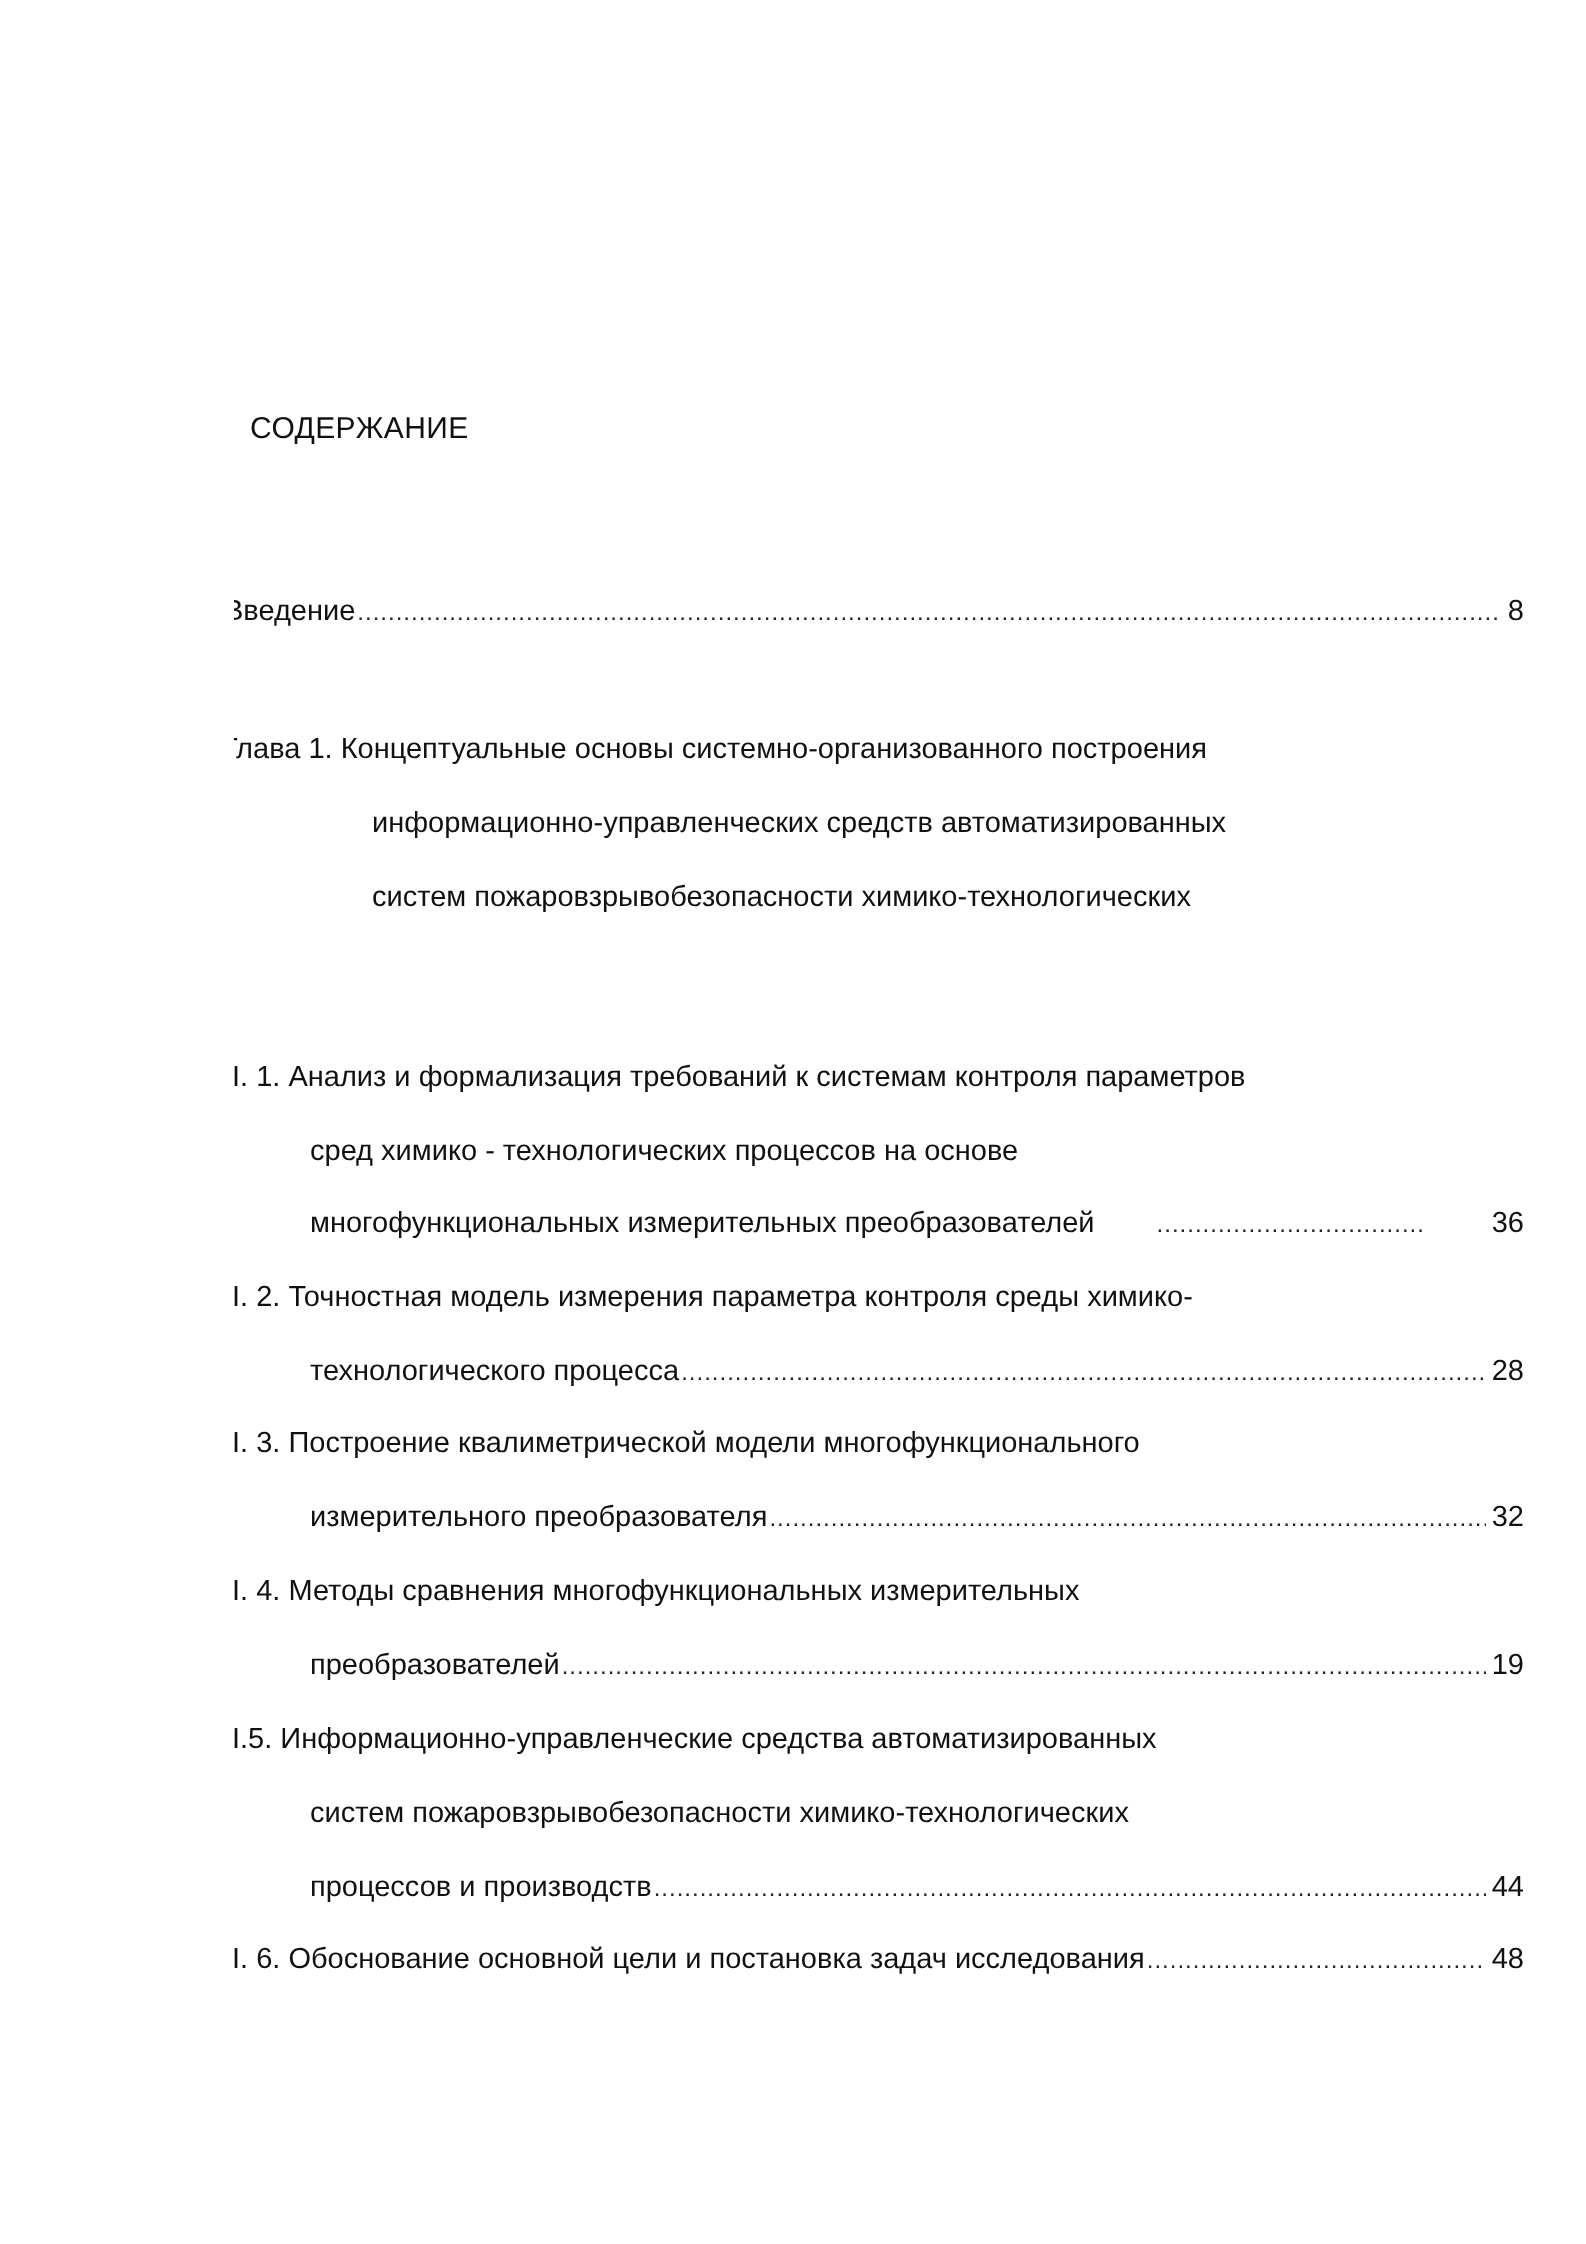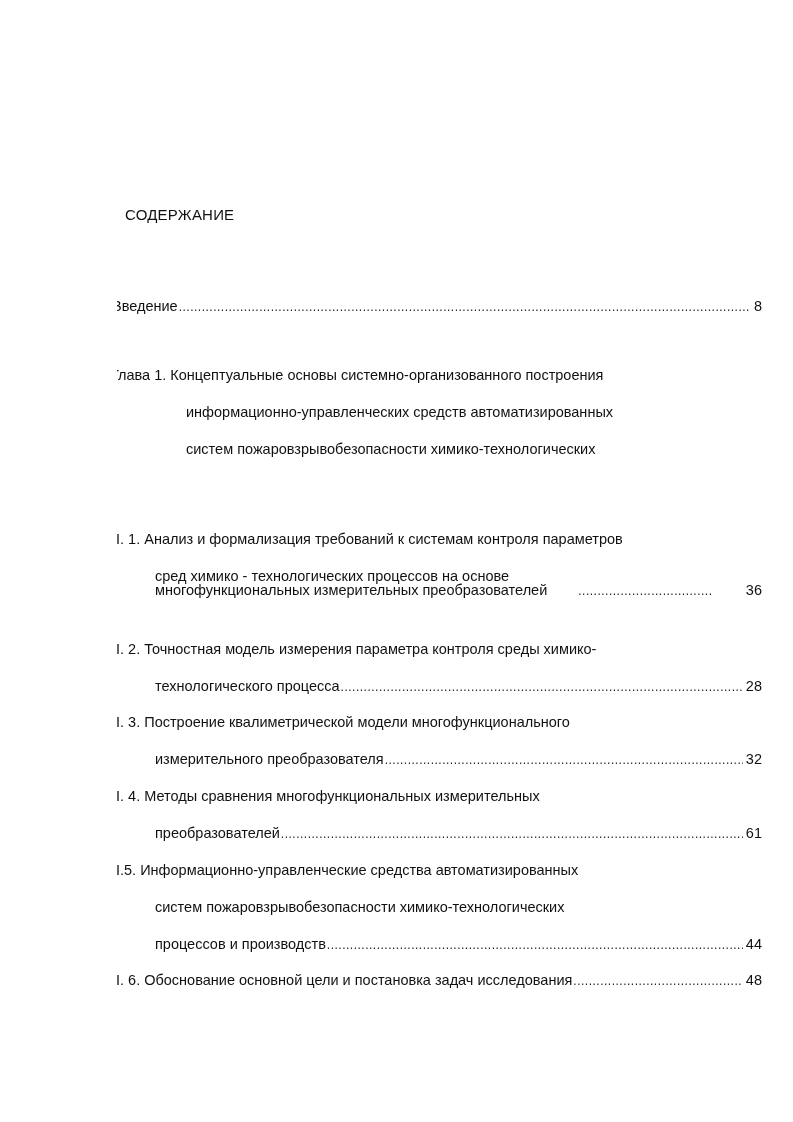--- a/index.html
+++ b/index.html
@@ -79,21 +79,21 @@
   <div class="line" style="top:440px; left:186px;">
     <span class="txt">систем пожаровзрывобезопасности химико-технологических</span>
   </div>
 
   <div class="line" style="top:530px; left:116px;">
     <span class="txt">I. 1. Анализ и формализация требований к системам контроля параметров</span>
   </div>
   <div class="line" style="top:567px; left:155px;">
     <span class="txt">сред химико - технологических процессов на основе</span>
   </div>
-  <div class="line" style="top:581px; left:155px; width:607px;gap:30px;">
+  <div class="line" style="top:603px; left:155px; width:607px;gap:30px;">
     <span class="txt">многофункциональных измерительных преобразователей</span>
     <span class="dots"></span>
     <span class="pg">36</span>
   </div>
 
   <div class="line" style="top:640px; left:116px;">
     <span class="txt">I. 2. Точностная модель измерения параметра контроля  среды химико-</span>
   </div>
   <div class="line" style="top:677px; left:155px; width:607px;">
     <span class="txt">технологического процесса</span>
@@ -109,21 +109,21 @@
     <span class="dots"></span>
     <span class="pg">32</span>
   </div>
 
   <div class="line" style="top:787px; left:116px;">
     <span class="txt">I. 4. Методы сравнения многофункциональных измерительных</span>
   </div>
   <div class="line" style="top:824px; left:155px; width:607px;">
     <span class="txt">преобразователей </span>
     <span class="dots"></span>
-    <span class="pg">61</span>
+    <span class="pg">19</span>
   </div>
 
   <div class="line" style="top:861px; left:116px;">
     <span class="txt">I.5.  Информационно-управленческие средства автоматизированных</span>
   </div>
   <div class="line" style="top:898px; left:155px;">
     <span class="txt">систем пожаровзрывобезопасности химико-технологических</span>
   </div>
   <div class="line" style="top:935px; left:155px; width:607px;">
     <span class="txt">процессов и производств </span>

